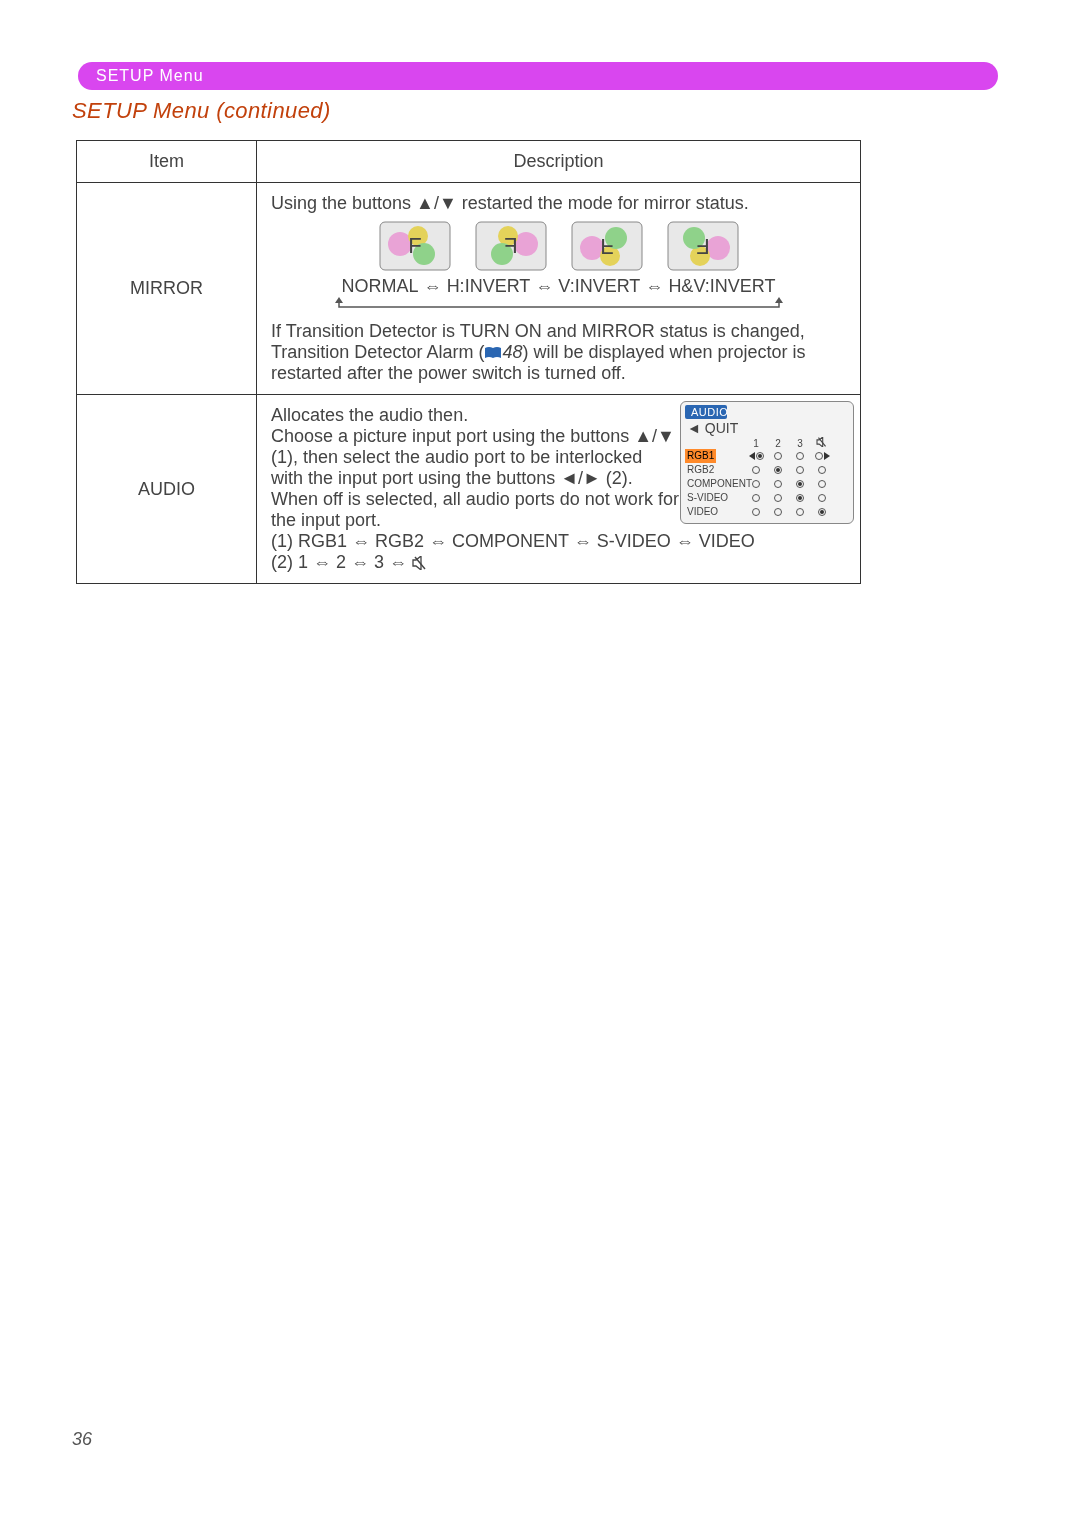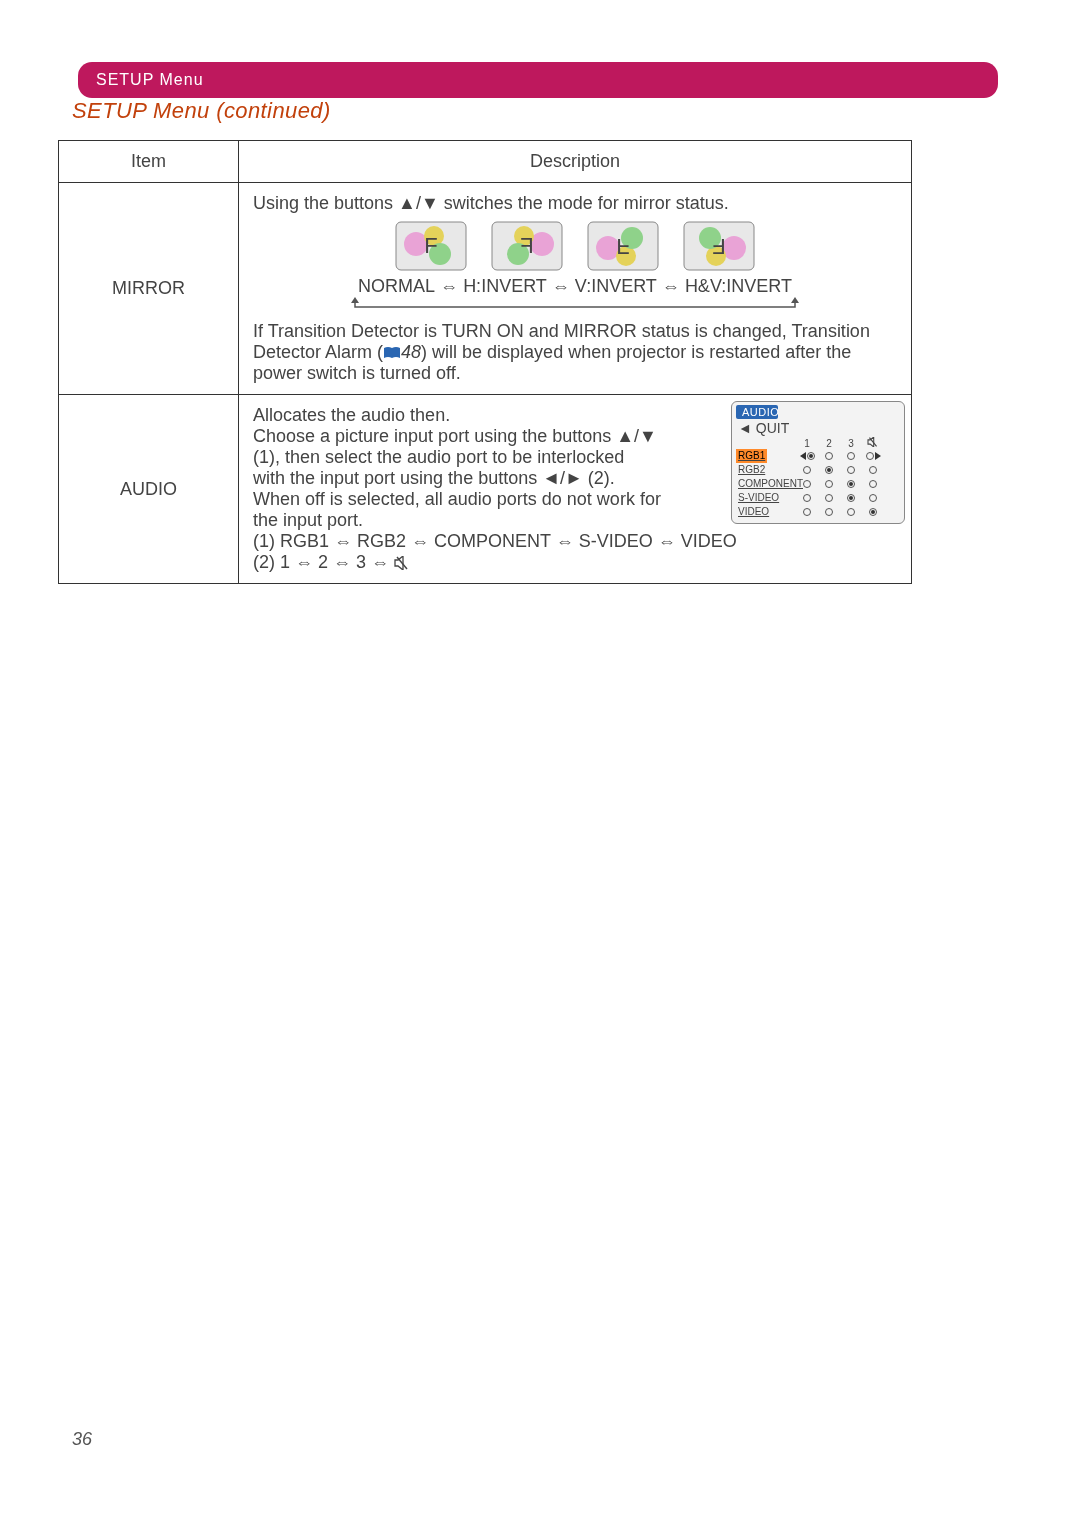--- a/index.html
+++ b/index.html
@@ -9,22 +9,22 @@
       background: #fff;
       font-family: Arial, Helvetica, sans-serif;
       color: #444;
       position: relative;
     }
     .section-pill {
       position: absolute;
       left: 78px;
       top: 62px;
       width: 920px;
-      height: 36px;
-      background: #be185d;
+      height: 28px;
+      background: #d946ef;
       border-radius: 14px;
       display: flex;
       align-items: center;
       padding-left: 18px;
     }
     .section-pill span {
       color: #fff;
       font-size: 16px;
       letter-spacing: 1px;
     }
@@ -32,23 +32,23 @@
       position: absolute;
       left: 72px;
       top: 98px;
       font-style: italic;
       font-size: 22px;
       color: #c2410c;
       letter-spacing: 0.4px;
     }
     .main-table {
       position: absolute;
-      left: 58px;
+      left: 76px;
       top: 140px;
-      width: 854px;
+      width: 785px;
       border-collapse: collapse;
     }
     .main-table th, .main-table td {
       border: 1px solid #333;
       padding: 10px 14px;
       font-size: 18px;
       color: #444;
       font-weight: normal;
       vertical-align: middle;
     }
@@ -112,21 +112,20 @@
       justify-self: center;
       position: relative;
     }
     .audio-panel-row {
       display: grid;
       grid-template-columns: 60px 22px 22px 22px 22px;
       align-items: center;
       justify-items: center;
       font-size: 10px;
       line-height: 14px;
-      text-decoration: underline;
     }
     .audio-panel-row .lbl { justify-self: start; padding-left: 2px; }
     .audio-panel-row .lbl-hl { background: #ff8a2a; color: #000; padding: 0 2px; }
     .radio { width: 8px; height: 8px; border: 1px solid #555; border-radius: 50%; }
     .radio.sel::after {
       content:""; display:block; width:4px; height:4px; background:#333; border-radius:50%;
       margin:1px auto 0;
     }
     .tri-l, .tri-r {
       width: 0; height: 0; border-top: 4px solid transparent; border-bottom: 4px solid transparent;
@@ -164,21 +163,21 @@
       <th class="col-item">Item</th>
       <th>Description</th>
     </tr>
   </thead>
   <tbody>
 
     <tr>
       <td class="col-item">MIRROR</td>
       <td class="mirror-cell">
         <div>
-          <span>Using the buttons </span><span>▲/▼</span><span> switches the mode for mirror status.</span>
+          <span>Using the buttons </span><span>▲/▼</span><span> restarted the mode for mirror status.</span>
         </div>
 
         <div class="mirror-images-row">
 
           <svg width="74" height="52" viewBox="0 0 74 52">
             <rect x="2" y="2" width="70" height="48" rx="5" fill="#e8e8e8" stroke="#888"></rect>
             <circle cx="22" cy="24" r="12" fill="#e9a3d6"></circle>
             <circle cx="40" cy="16" r="10" fill="#e4d25a"></circle>
             <circle cx="46" cy="34" r="11" fill="#8fd28a"></circle>
             <text x="37" y="33" text-anchor="middle" font-size="22" fill="#444" font-family="Arial">F</text>

